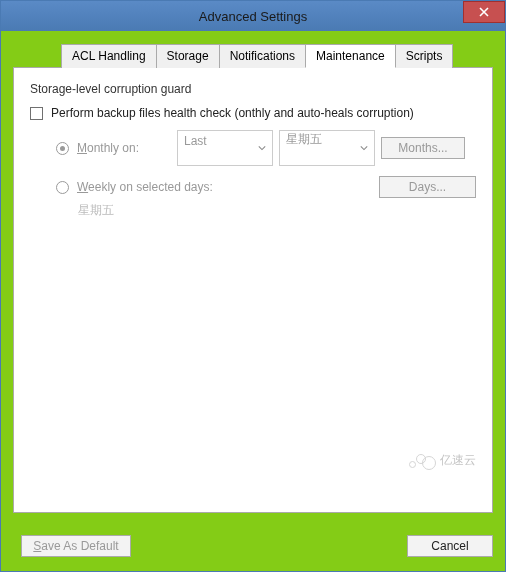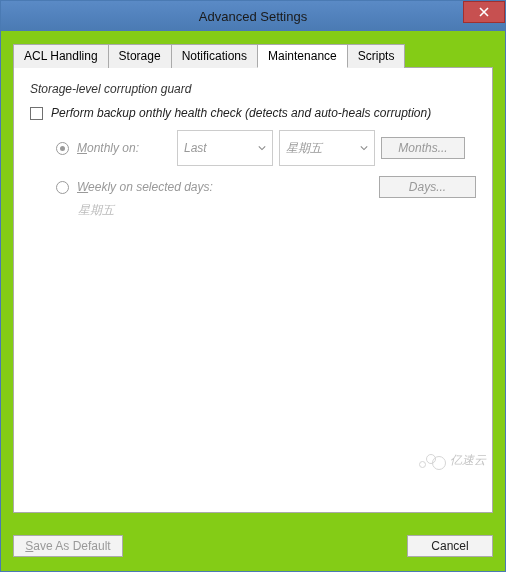--- a/index.html
+++ b/index.html
@@ -3,44 +3,44 @@
   <meta charset="utf-8">
   <style>
     * { box-sizing: border-box; font-family: "Segoe UI", Tahoma, sans-serif; font-size: 12px; }
     body { margin: 0; background: #f0f0f0; width: 506px; height: 572px; overflow: hidden; }
     .window { width: 506px; height: 572px; background: #84cc16; border: 1px solid #4a7ab3; display: flex; flex-direction: column; }
     .titlebar { background: linear-gradient(#5a8ac6, #4a7ab3); height: 30px; display: flex; align-items: center; position: relative; }
     .title-text { flex: 1; text-align: center; color: #1a1a1a; font-size: 13px; }
     .close-btn { width: 42px; height: 22px; background: #c75050; border: 1px solid #a03030; color: #fff; display: flex; align-items: center; justify-content: center; position: absolute; right: 0; top: 0; cursor: pointer; }
     .close-btn svg { width: 10px; height: 10px; }
     .content { flex: 1; padding: 12px; display: flex; flex-direction: column; }
-    .tabs { display: flex; position: relative; z-index: 2; }
+    .tabs { display: flex; position: relative; z-index: 2; margin-left: 48px; }
     .tab { border: 1px solid #aaa; border-bottom: none; padding: 4px 10px; background: #f0f0f0; margin-right: -1px; cursor: pointer; position: relative; top: 1px; }
     .tab.active { background: #fff; z-index: 3; top: 1px; border-bottom: 1px solid #fff; }
-    .tab-panel { flex: 1; border: 1px solid #aaa; background: #fff; padding: 14px 16px; position: relative; z-index: 1; font-style: italic; }
+    .tab-panel { flex: 1; border: 1px solid #aaa; background: #fff; padding: 14px 16px; position: relative; z-index: 1; }
     .group-title { color: #333; margin-bottom: 10px; }
     .row { display: flex; align-items: center; margin-bottom: 10px; }
     .checkbox-box { width: 13px; height: 13px; border: 1px solid #707070; background: #fff; margin-right: 8px; flex-shrink: 0; }
     .radio-circle { width: 13px; height: 13px; border: 1px solid #9a9a9a; border-radius: 50%; background: #fff; margin-right: 8px; flex-shrink: 0; position: relative; }
     .radio-circle.checked::after { content: ""; position: absolute; width: 5px; height: 5px; background: #9a9a9a; border-radius: 50%; top: 3px; left: 3px; }
     .indent { margin-left: 26px; }
     .label { color: #222; }
     .label.disabled { color: #999; }
     .underline-letter { text-decoration: underline; }
-    .select { height: 22px; border: 1px solid #ccc; background: #fff; display: flex; align-items: center; padding: 17px 6px; color: #999; position: relative; cursor: default; }
+    .select { height: 22px; border: 1px solid #ccc; background: #fff; display: flex; align-items: flex-end; padding: 17px 6px; color: #999; position: relative; cursor: default; }
     .select .arrow { position: absolute; right: 6px; top: 50%; transform: translateY(-50%); }
     .select .arrow svg { width: 8px; height: 6px; display: block; }
     .btn { height: 22px; border: 1px solid #aaa; background: #f3f3f3; display: flex; align-items: center; justify-content: center; color: #999; cursor: default; padding: 0 6px; }
     .btn.enabled { color: #222; cursor: pointer; }
     .footer { display: flex; padding: 10px 12px 14px 12px; align-items: center; }
     .footer .spacer { flex: 1; }
-    .footer .btn { width: 86px; }
+    .footer .btn { width: 86px; margin-left: 8px; }
     .footer .left-btn { width: 110px; }
     .subtext { color: #bbb; margin-left: 48px; margin-top: -6px; }
-    .watermark { position: absolute; right: 6px; bottom: 42px; opacity: 0.5; display: flex; align-items: center; color: #888; pointer-events: none; }
+    .watermark { position: absolute; right: 16px; bottom: 42px; opacity: 0.5; display: flex; align-items: center; color: #888; pointer-events: none; }
     .watermark .bubbles { width: 30px; height: 20px; margin-right: 4px; position: relative; }
     .watermark .bubbles span { position: absolute; border: 1.5px solid #aaa; border-radius: 50%; }
     .watermark .b1 { width: 14px; height: 14px; right: 0; bottom: 0; }
     .watermark .b2 { width: 10px; height: 10px; right: 10px; bottom: 6px; }
     .watermark .b3 { width: 7px; height: 7px; right: 20px; bottom: 2px; }
   </style>
 </head>
 <body>
 
 <div class="window">
@@ -60,21 +60,21 @@
       <div class="tab"><span>Notifications</span></div>
       <div class="tab active"><span>Maintenance</span></div>
       <div class="tab"><span>Scripts</span></div>
     </div>
 
     <div class="tab-panel">
       <div class="group-title">Storage-level corruption guard</div>
 
       <div class="row">
         <div class="checkbox-box"></div>
-        <span class="label">Perform backup onthly health check (detects and auto-heals corruption)</span>
+        <span class="label">Perform backup files health check (onthly and auto-heals corruption)</span>
       </div>
 
       <div class="row indent">
         <div class="radio-circle checked"></div>
         <span class="label disabled" style="width:100px"><span class="underline-letter">M</span><span>onthly on:</span></span>
         <div class="select" style="width:96px;margin-right:6px">
           <span>Last</span>
           <span class="arrow">
               <svg viewBox="0 0 10 6">
                 <path d="M1 1 L5 5 L9 1" fill="none" stroke="#888" stroke-width="1.3"></path>

